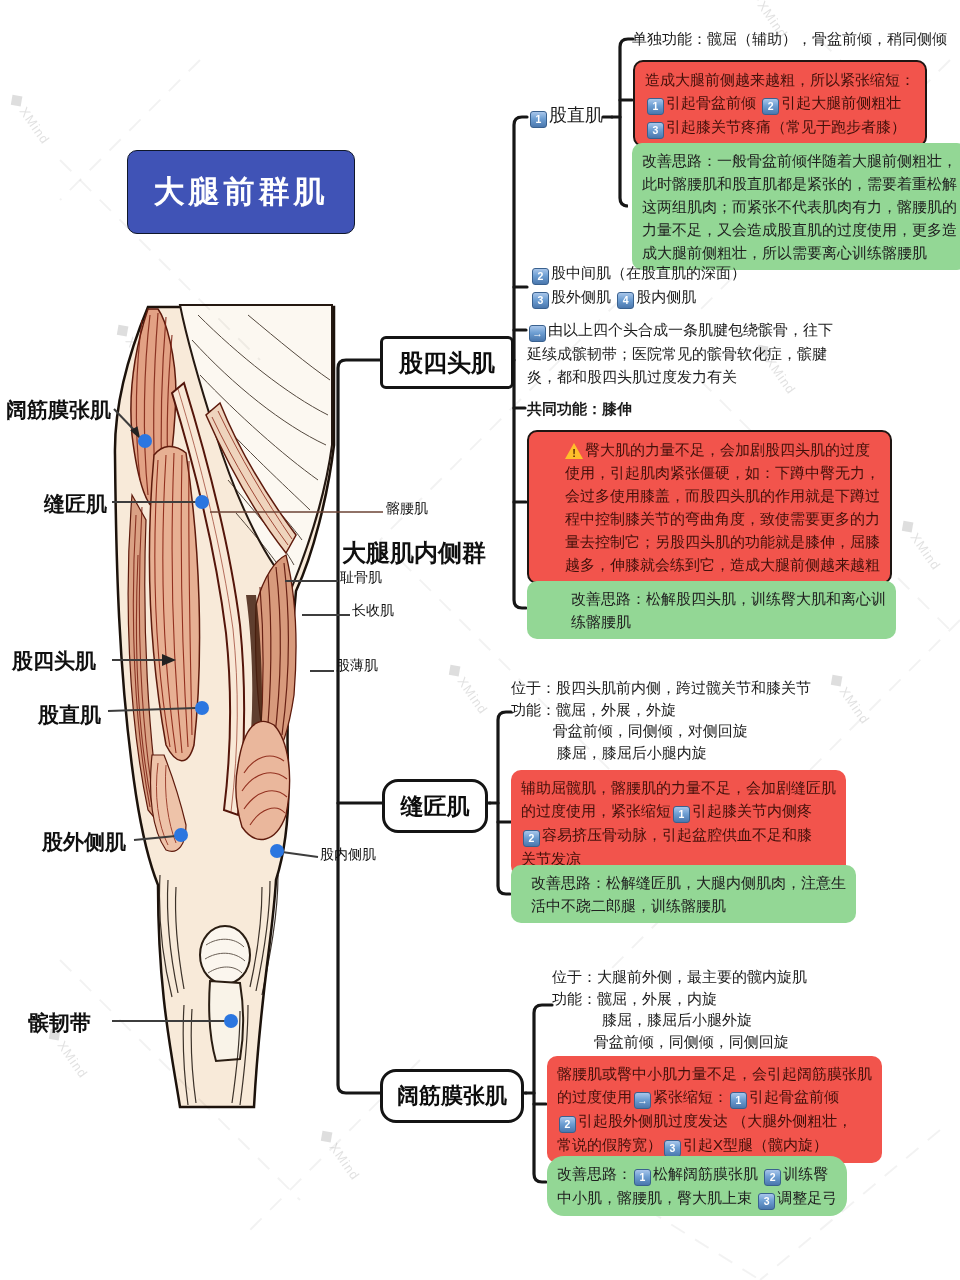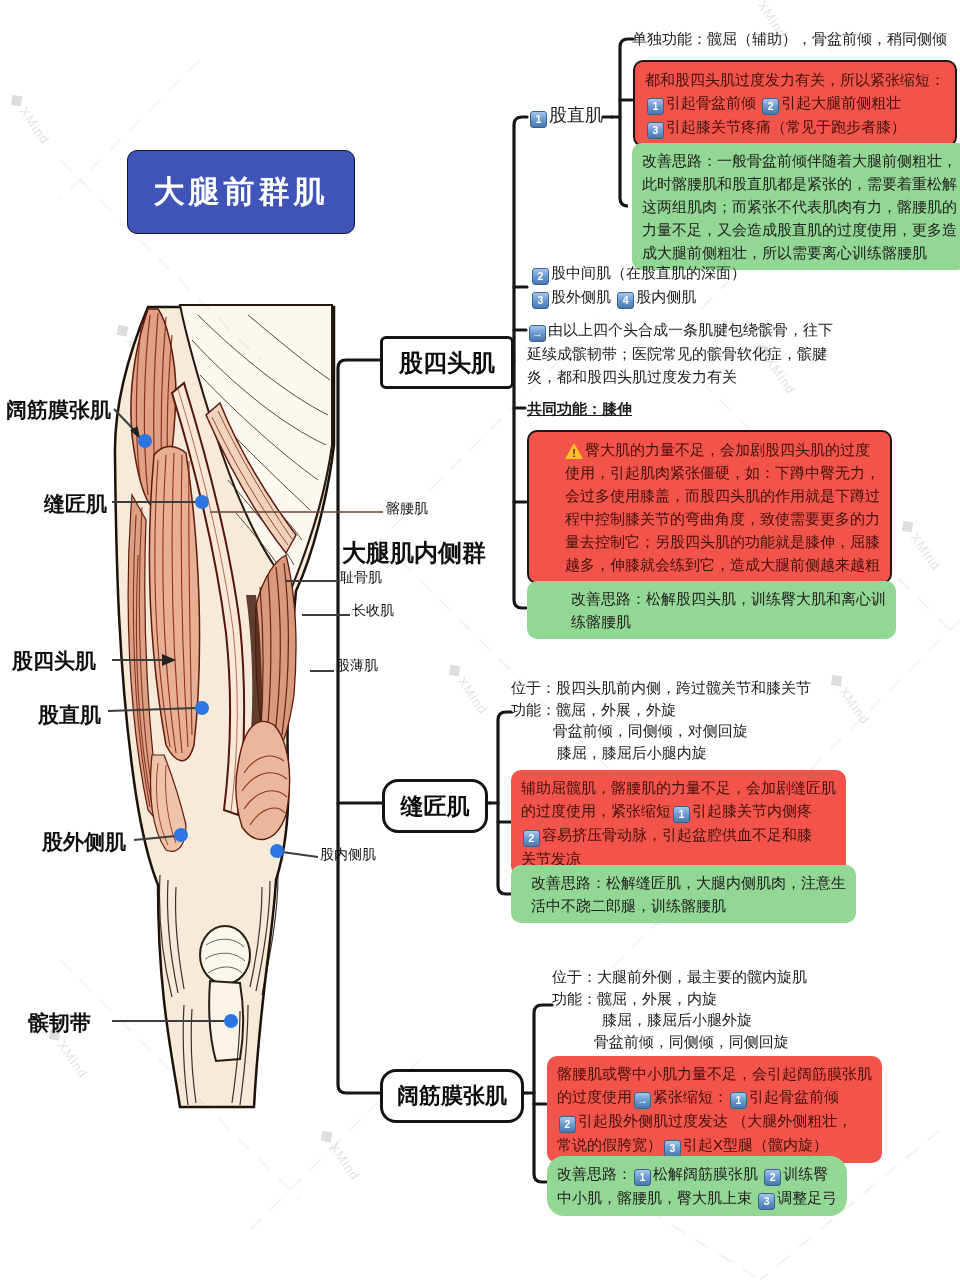--- a/index.html
+++ b/index.html
@@ -271,41 +271,41 @@
 
   <div class="node node-quad">股四头肌</div>
   <div class="node node-sart">缝匠肌</div>
   <div class="node node-tfl">阔筋膜张肌</div>
 
   <div class="tx rich" style="left:528px;top:104px;font-size:18px;font-weight:500;">
       <div><span class="kc">1</span>股直肌</div>
     </div>
   <div class="tx" style="left:632px;top:27px;">单独功能：髋屈（辅助），骨盆前倾，稍同侧倾</div>
   <div class="tx rich boxed red red-bordered" style="left:633px;top:60px;">
-      <div>都和股四头肌过度发力有关，所以紧张缩短：</div>
+      <div>造成大腿前侧越来越粗，所以紧张缩短：</div>
       <div><span class="kc">1</span>引起骨盆前倾 <span class="kc">2</span>引起大腿前侧粗壮</div>
       <div><span class="kc">3</span>引起膝关节疼痛（常见于跑步者膝）</div>
     </div>
   <div class="tx rich boxed green" style="left:632px;top:143px;">
       <div>改善思路：一般骨盆前倾伴随着大腿前侧粗壮，</div>
       <div>此时髂腰肌和股直肌都是紧张的，需要着重松解</div>
       <div>这两组肌肉；而紧张不代表肌肉有力，髂腰肌的</div>
       <div>力量不足，又会造成股直肌的过度使用，更多造</div>
       <div>成大腿前侧粗壮，所以需要离心训练髂腰肌</div>
     </div>
   <div class="tx rich" style="left:530px;top:261px;">
       <div><span class="kc">2</span>股中间肌（在股直肌的深面）</div>
       <div><span class="kc">3</span>股外侧肌 <span class="kc">4</span>股内侧肌</div>
     </div>
   <div class="tx rich" style="left:527px;top:318px;">
       <div><span class="kc">→</span>由以上四个头合成一条肌腱包绕髌骨，往下</div>
       <div>延续成髌韧带；医院常见的髌骨软化症，髌腱</div>
       <div>炎，都和股四头肌过度发力有关</div>
     </div>
-  <div class="tx bold" style="left:527px;top:397px;text-decoration:underline;">共同功能：膝伸</div>
+  <div class="tx bold" style="left:527px;top:397px;">共同功能：膝伸</div>
   <div class="tx rich boxed red red-bordered" style="left:527px;top:430px;padding-left:36px;">
       <div><span class="wn">!</span>臀大肌的力量不足，会加剧股四头肌的过度</div>
       <div>使用，引起肌肉紧张僵硬，如：下蹲中臀无力，</div>
       <div>会过多使用膝盖，而股四头肌的作用就是下蹲过</div>
       <div>程中控制膝关节的弯曲角度，致使需要更多的力</div>
       <div>量去控制它；另股四头肌的功能就是膝伸，屈膝</div>
       <div>越多，伸膝就会练到它，造成大腿前侧越来越粗</div>
     </div>
   <div class="tx rich boxed green" style="left:527px;top:581px;padding-left:44px;">
       <div>改善思路：松解股四头肌，训练臀大肌和离心训</div>

